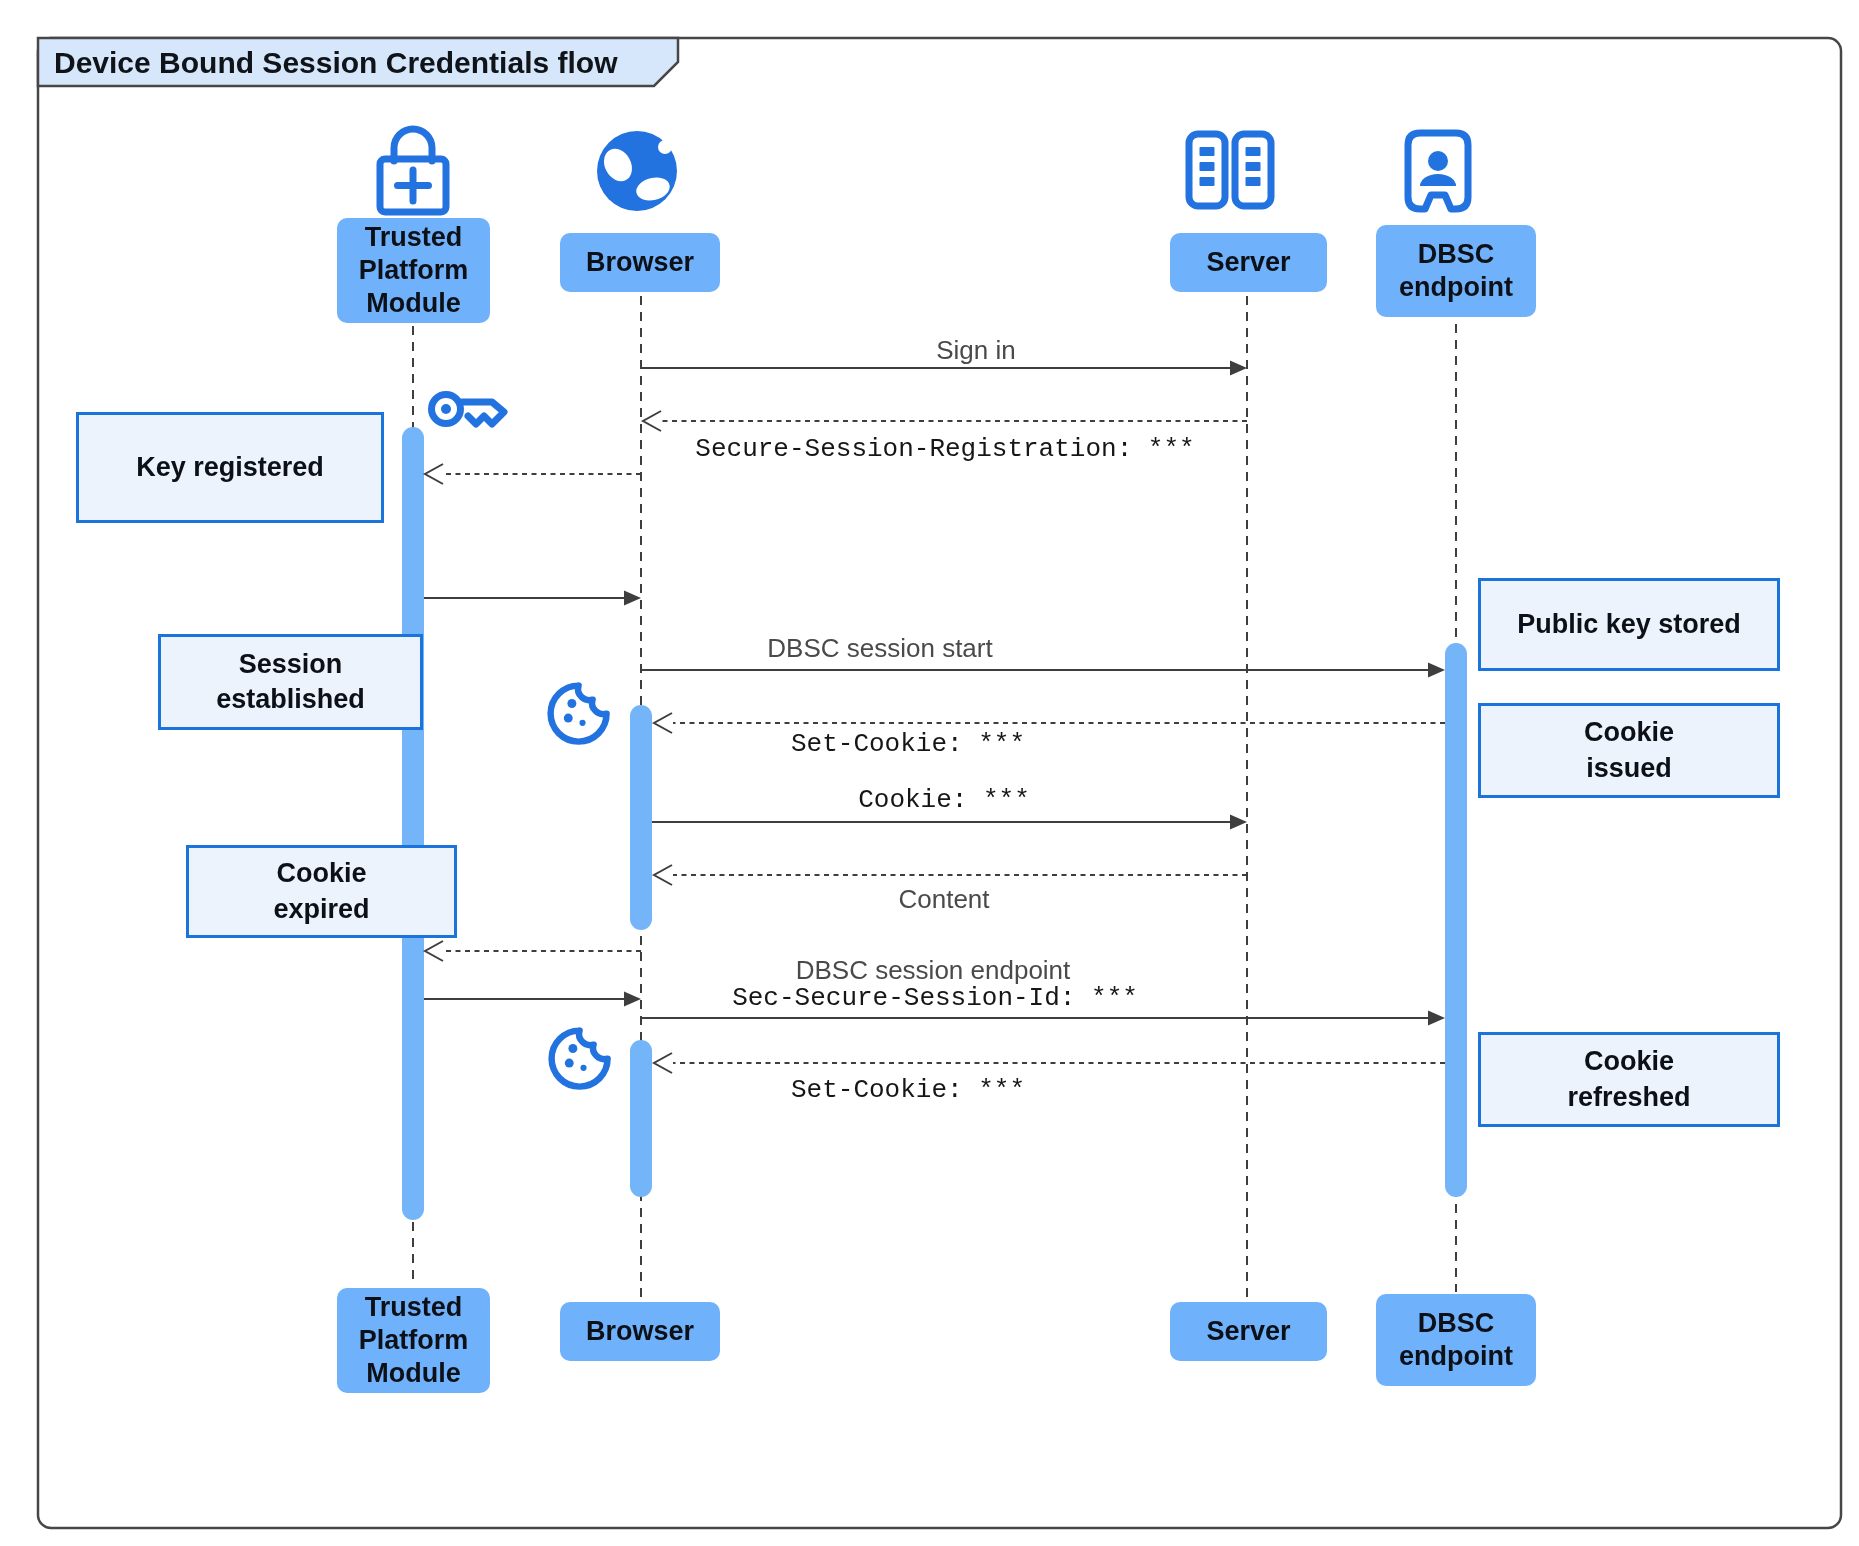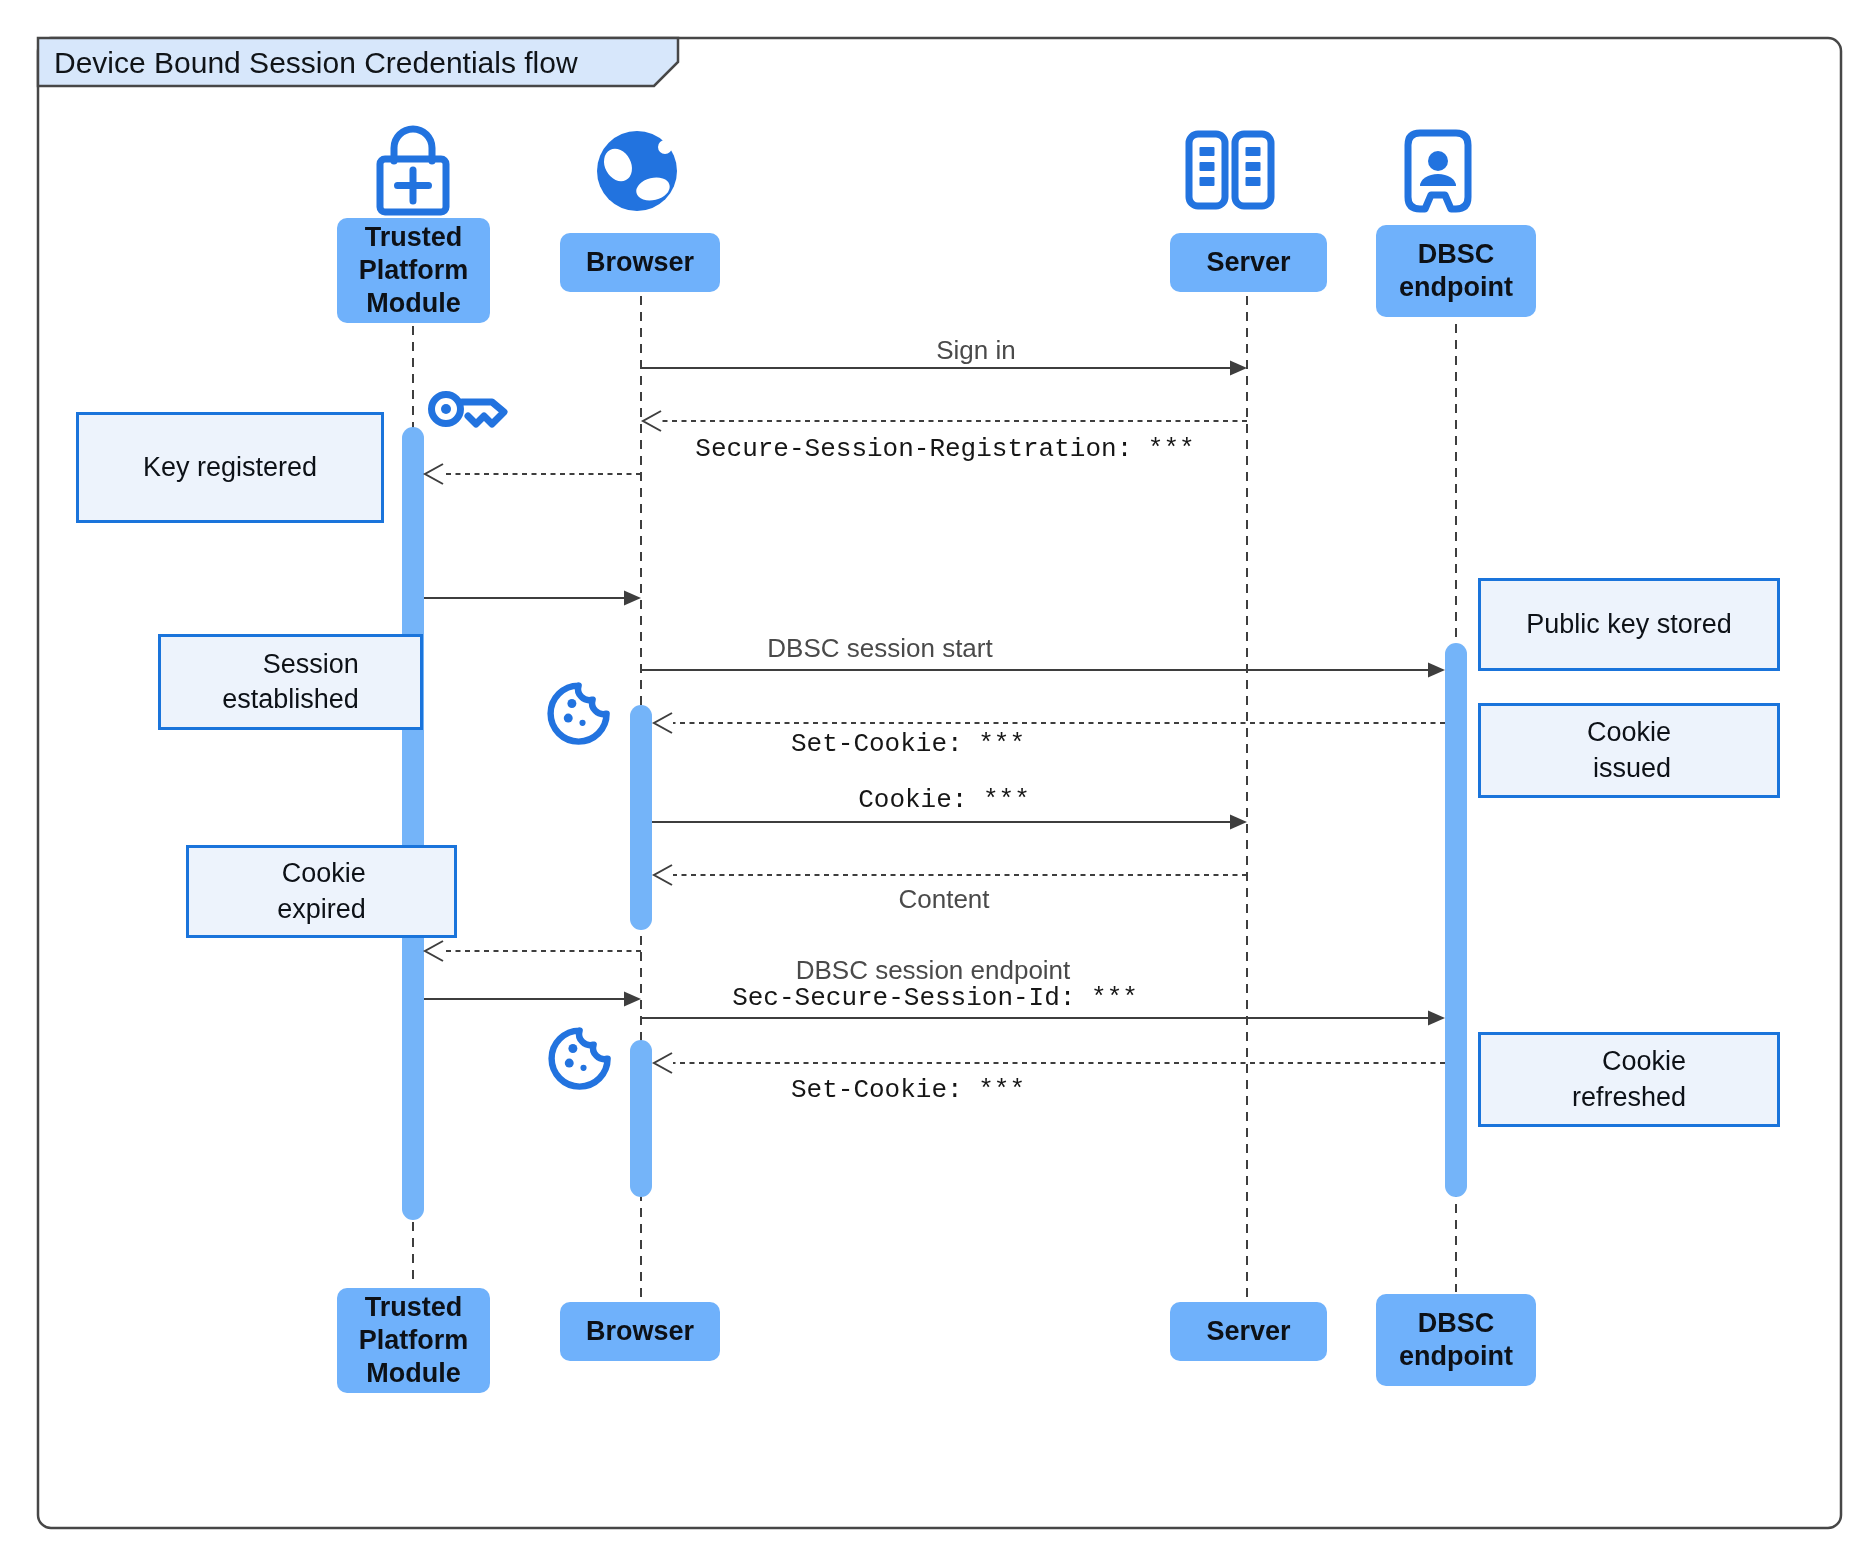--- a/index.html
+++ b/index.html
@@ -10,26 +10,26 @@
   *{box-sizing:border-box;margin:0;padding:0}
   body{background:#fff;font-family:"Liberation Sans",sans-serif}
   .stage{position:relative;width:1859px;height:1546px;background:#fff;overflow:hidden}
   .layer{position:absolute;left:0;top:0}
   .abs{position:absolute}
   .center{transform:translate(-50%,-50%)}
   .actor{background:var(--actor-fill);border-radius:10px;color:#0d1117;font-weight:bold;
          font-size:27px;line-height:1.22;display:flex;align-items:center;justify-content:center;
          text-align:center;white-space:pre-line}
   .note{background:var(--note-fill);border:3.5px solid var(--note-border);color:#0d1117;
-        font-weight:normal;font-size:27px;line-height:1.3;display:flex;align-items:center;
-        justify-content:center;text-align:right;white-space:pre-line}
+        font-weight:bold;font-size:27px;line-height:1.3;display:flex;align-items:center;
+        justify-content:center;text-align:center;white-space:pre-line}
   .msg{font-size:26px;color:var(--label-color);white-space:nowrap}
   .msg-mono{font-family:Liberation Mono, monospace;font-size:26px;
             color:var(--mono-color);white-space:nowrap}
-  .title-text{font-size:30px;font-weight:normal;color:#101418;white-space:nowrap}
+  .title-text{font-size:30px;font-weight:bold;color:#101418;white-space:nowrap}
   svg .lifeline{stroke:var(--line-color);stroke-width:2;stroke-dasharray:9 7;fill:none}
   svg .bar{fill:var(--activation-fill)}
   svg .solid-line{stroke:var(--line-color);stroke-width:2;fill:none}
   svg .dash-line{stroke:var(--line-color);stroke-width:2;fill:none;stroke-dasharray:5 4.5}
   svg .head-fill{fill:var(--line-color)}
   svg .head-open{stroke:var(--line-color);stroke-width:2;fill:none}
   svg .ic{stroke:var(--icon-blue);stroke-width:7;fill:none;stroke-linecap:round;stroke-linejoin:round}
   svg .ic-fill{fill:var(--icon-blue)}
   svg .ic-white{fill:#fff}
   svg .frame{fill:none;stroke:var(--frame-border);stroke-width:2.5}

